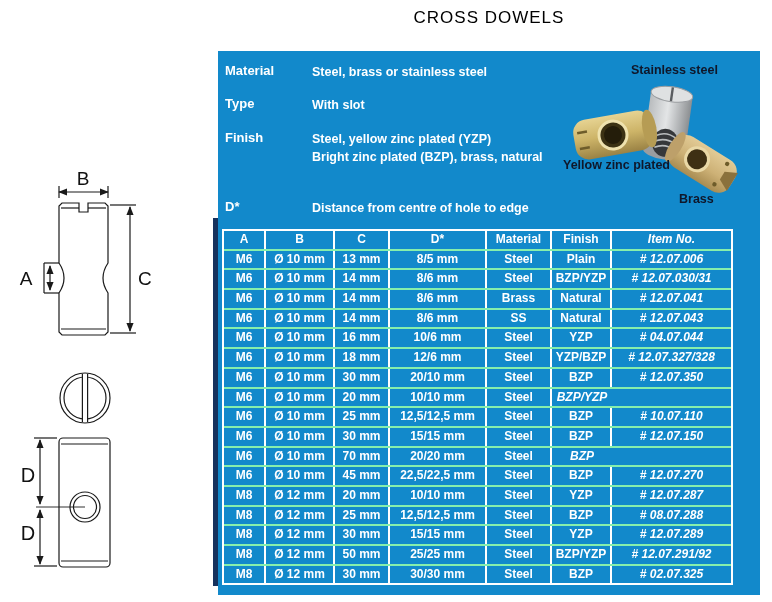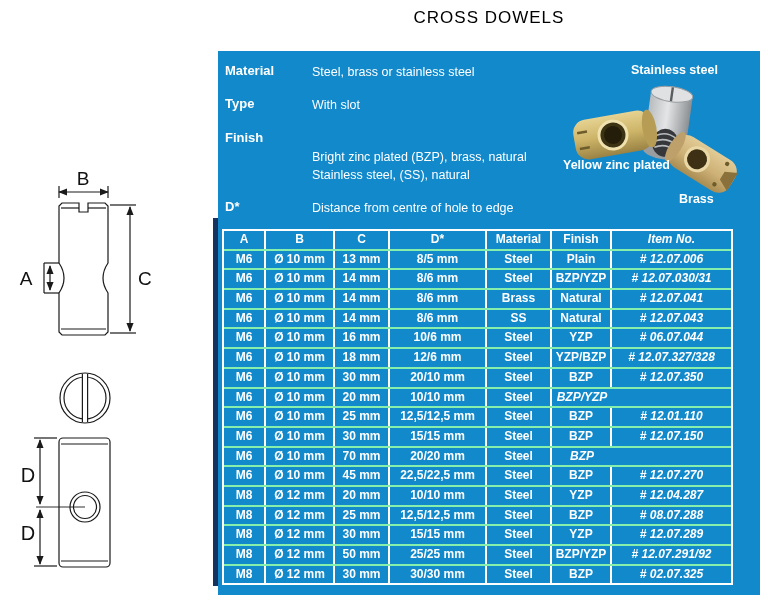--- a/index.html
+++ b/index.html
@@ -9,24 +9,24 @@
 
   .page-title { position:absolute; left:218px; top:8px; width:542px;
                 text-align:center; font-size:17px; letter-spacing:1px; color:#000; }
 
   
   .panel { position:absolute; left:218px; top:44px; width:542px; height:544px;
            background:#1289cb;margin-top:7px; }
 
   .info-label { position:absolute; left:7px; color:#fff; font-weight:bold;
                 font-size:13px; }
-  .info-value { position:absolute; left:94px; color:#fff; font-weight:normal;
+  .info-value { position:absolute; left:94px; color:#fff; font-weight:bold;
                 font-size:12.5px; line-height:18px; white-space:nowrap; }
 
-  .product-label { position:absolute; color:#ffffff; font-weight:bold; font-size:12.5px;
+  .product-label { position:absolute; color:#0f172a; font-weight:bold; font-size:12.5px;
                    white-space:nowrap; }
 
   .photos { position:absolute; left:340px; top:16px; width:200px; height:150px; }
 
   
   .ptable { position:absolute; left:4px; top:178px; width:511px;
             border:2px solid #fff; }
   .prow { display:grid; grid-template-columns:42px 69px 55px 97px 65px 60px 1fr; }
   .prow + .prow { border-top:2px solid #86efac; }
   .pcell { height:17.7px; line-height:17.9px; text-align:center;
@@ -109,22 +109,22 @@
 
   <div class="panel">
 
     <div class="info-label" style="top:12px">Material</div>
     <div class="info-value" style="top:12px">Steel, brass or stainless steel</div>
 
     <div class="info-label" style="top:45px">Type</div>
     <div class="info-value" style="top:45px">With slot</div>
 
     <div class="info-label" style="top:79px">Finish</div>
+    <div class="info-value" style="top:79px">Steel, yellow zinc plated (YZP)</div>
     <div class="info-value" style="top:97px">Bright zinc plated (BZP), brass, natural</div>
-    <div class="info-value" style="top:115px">Stainless steel, (SS), natural</div>
 
     <div class="info-label" style="top:148px">D*</div>
     <div class="info-value" style="top:148px">Distance from centre of hole to edge</div>
 
     <svg class="photos" viewBox="0 0 200 150">
       <defs>
         <linearGradient id="steelG" x1="0" y1="0" x2="1" y2="0">
           <stop offset="0" stop-color="#b9bcbe"></stop>
             <stop offset="0.45" stop-color="#e3e5e6"></stop>
           <stop offset="1" stop-color="#8c8f92"></stop>
@@ -222,21 +222,21 @@
           <div class="pcell">Natural</div>
           <div class="pcell"># 12.07.043</div>
         </div>
         <div class="prow">
           <div class="pcell">M6</div>
           <div class="pcell">Ø 10 mm</div>
           <div class="pcell">16 mm</div>
           <div class="pcell">10/6 mm</div>
           <div class="pcell">Steel</div>
           <div class="pcell">YZP</div>
-          <div class="pcell"># 06.07.044</div>
+          <div class="pcell"># 04.07.044</div>
         </div>
         <div class="prow">
           <div class="pcell">M6</div>
           <div class="pcell">Ø 10 mm</div>
           <div class="pcell">18 mm</div>
           <div class="pcell">12/6 mm</div>
           <div class="pcell">Steel</div>
           <div class="pcell">YZP/BZP</div>
           <div class="pcell"># 12.07.327/328</div>
         </div>
@@ -257,21 +257,21 @@
           <div class="pcell">Steel</div>
           <div class="pcell">BZP/YZP</div>
         </div>
         <div class="prow">
           <div class="pcell">M6</div>
           <div class="pcell">Ø 10 mm</div>
           <div class="pcell">25 mm</div>
           <div class="pcell">12,5/12,5 mm</div>
           <div class="pcell">Steel</div>
           <div class="pcell">BZP</div>
-          <div class="pcell"># 12.01.110</div>
+          <div class="pcell"># 10.07.110</div>
         </div>
         <div class="prow">
           <div class="pcell">M6</div>
           <div class="pcell">Ø 10 mm</div>
           <div class="pcell">30 mm</div>
           <div class="pcell">15/15 mm</div>
           <div class="pcell">Steel</div>
           <div class="pcell">BZP</div>
           <div class="pcell"># 12.07.150</div>
         </div>
@@ -292,21 +292,21 @@
           <div class="pcell">BZP</div>
           <div class="pcell"># 12.07.270</div>
         </div>
         <div class="prow">
           <div class="pcell">M8</div>
           <div class="pcell">Ø 12 mm</div>
           <div class="pcell">20 mm</div>
           <div class="pcell">10/10 mm</div>
           <div class="pcell">Steel</div>
           <div class="pcell">YZP</div>
-          <div class="pcell"># 12.04.287</div>
+          <div class="pcell"># 12.07.287</div>
         </div>
         <div class="prow">
           <div class="pcell">M8</div>
           <div class="pcell">Ø 12 mm</div>
           <div class="pcell">25 mm</div>
           <div class="pcell">12,5/12,5 mm</div>
           <div class="pcell">Steel</div>
           <div class="pcell">BZP</div>
           <div class="pcell"># 08.07.288</div>
         </div>

